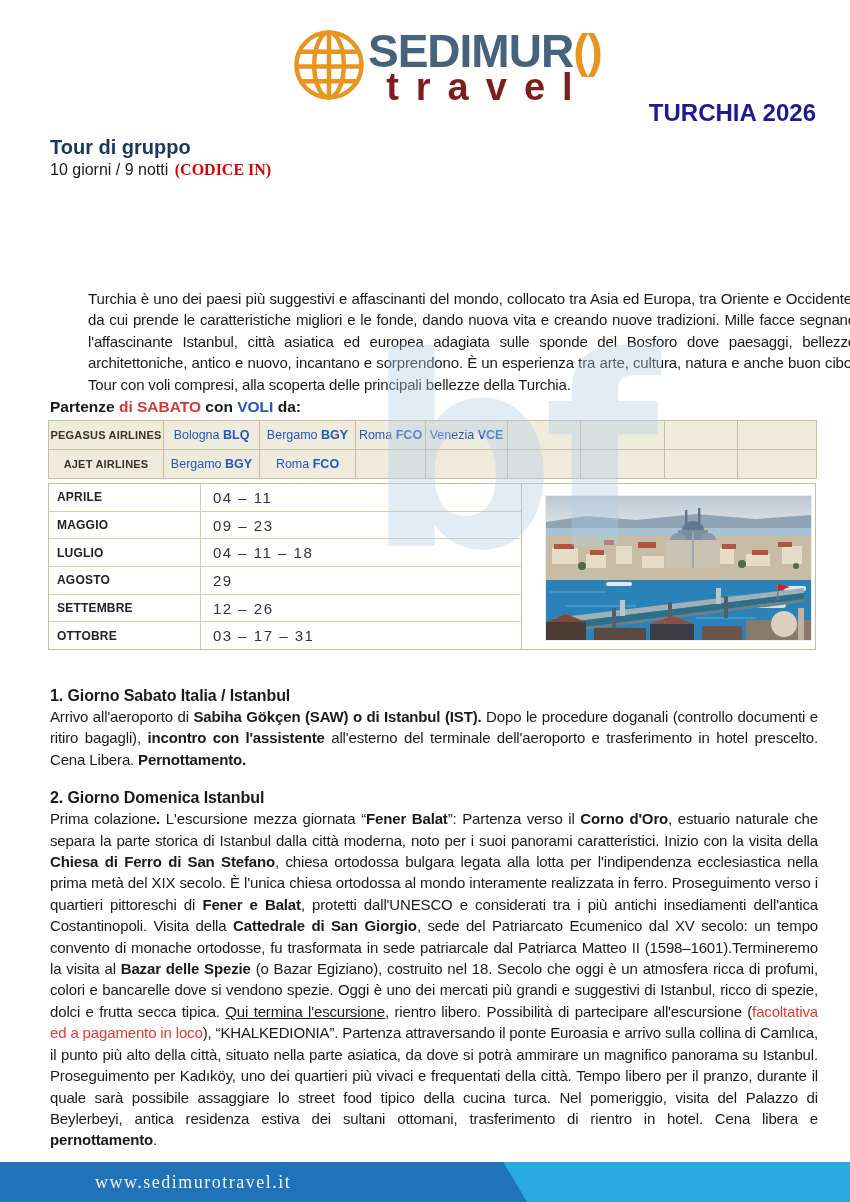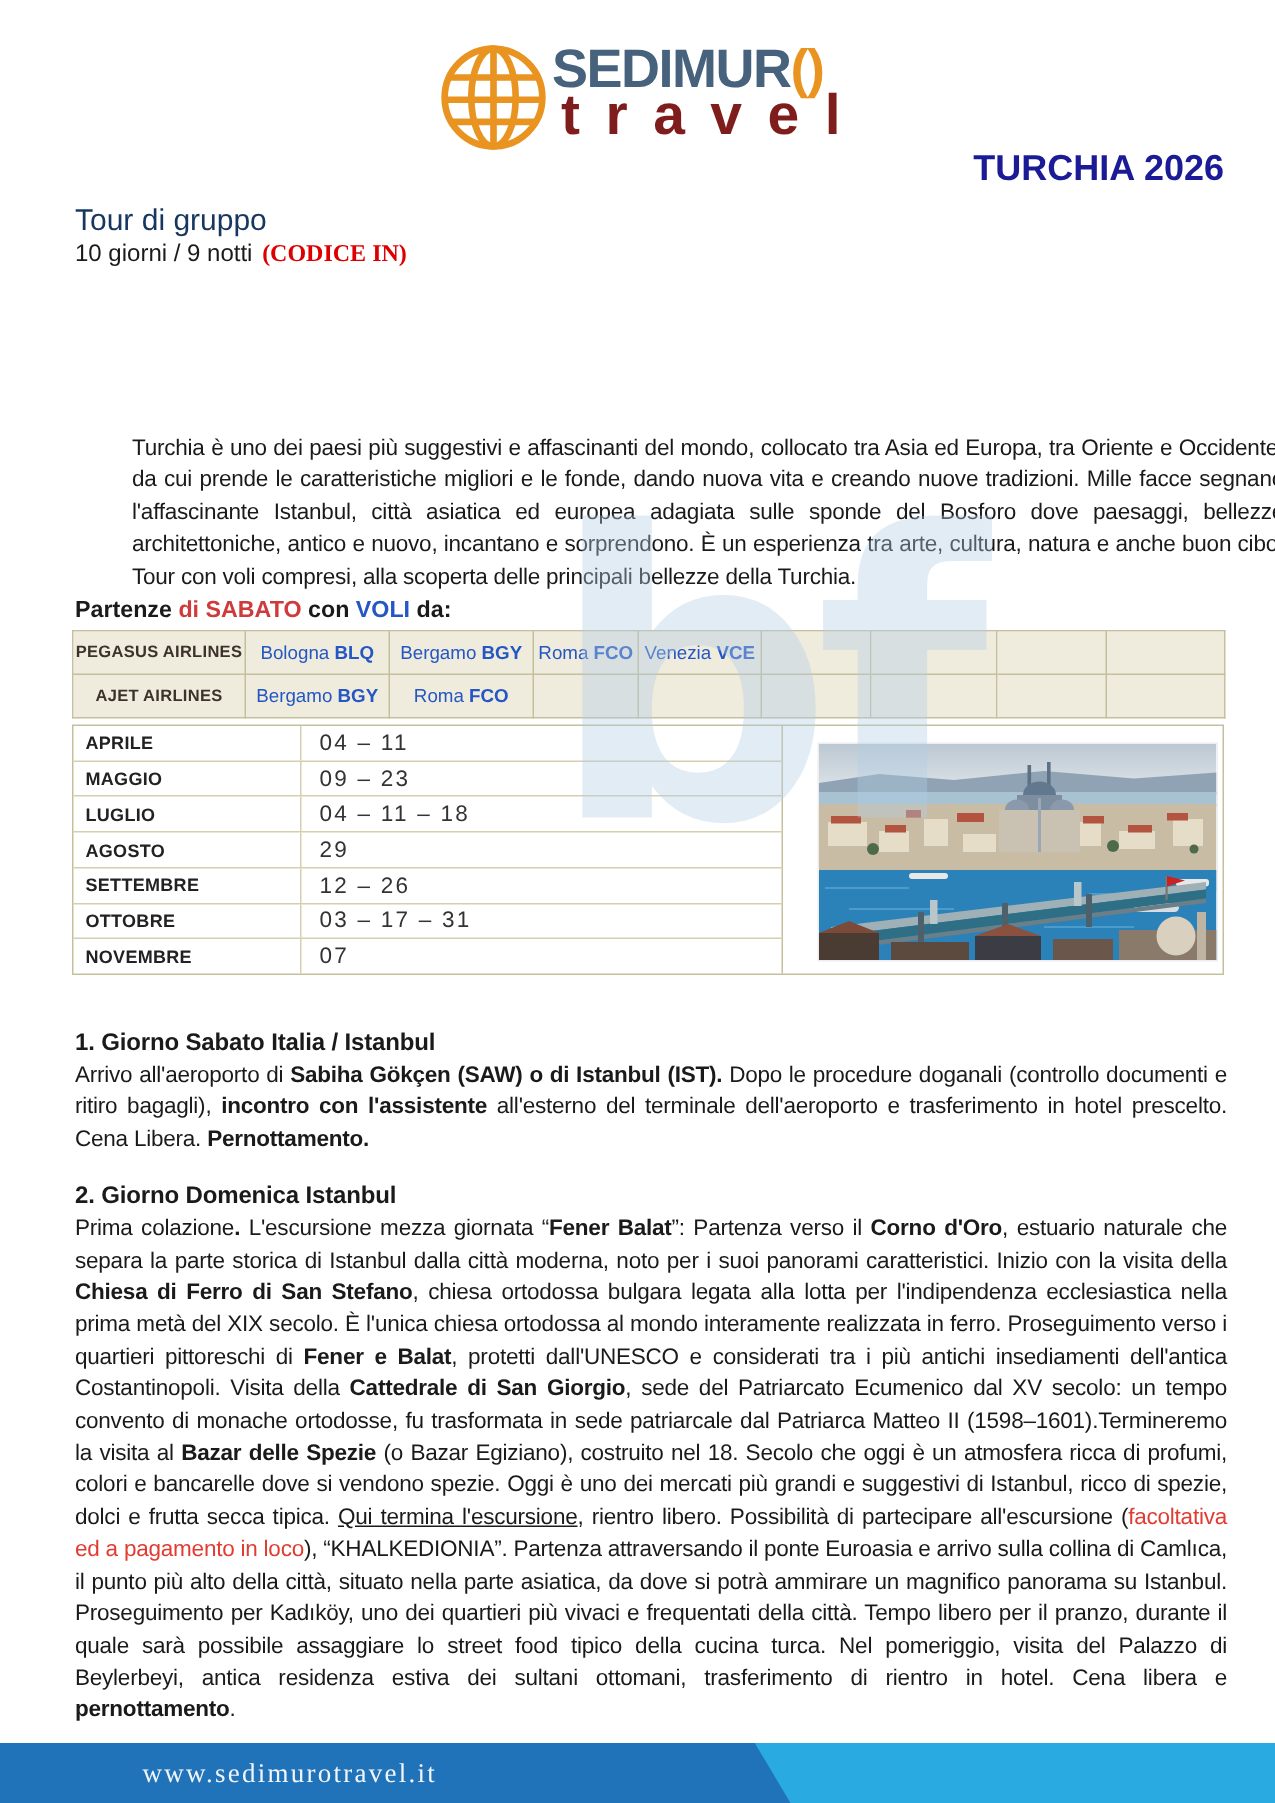--- a/index.html
+++ b/index.html
@@ -7,25 +7,25 @@
   .page {
     position:relative; width:850px; height:1202px; margin:0 auto;
     background:#ffffff; overflow:hidden;
     font-family:"Liberation Sans", sans-serif; color:#1a1a1a;
   }
   
   .logo { position:absolute; left:292px; top:28px; width:330px; height:84px; }
   .logo-row { display:flex; align-items:flex-start; }
   .globe { width:74px; height:74px; flex:0 0 74px; }
   .logo-words { margin-left:2px; line-height:1; }
-  .logo-main { font-size:36px; font-weight:bold; letter-spacing:-1px; color:#46627c; }
+  .logo-main { font-size:46px; font-weight:bold; letter-spacing:-1px; color:#46627c; }
   .logo-o { color:#e99421; font-weight:bold; }
   .logo-sub { font-size:38px; font-weight:bold; color:#7f1d1d; letter-spacing:17px; margin-left:6px; margin-top:-6px;text-align:center; }
   .season { position:absolute; right:34px; top:99px; font-size:24px; font-weight:bold; color:#1b1b96; letter-spacing:0; }
-  .tour-type { position:absolute; left:50px; top:136px; font-size:20px; font-weight:normal; color:#17375e; }
+  .tour-type { position:absolute; left:50px; top:136px; font-size:20px; font-weight:bold; color:#17375e; }
   .duration-line { position:absolute; left:50px; top:161px; font-size:16px; color:#1a1a1a; }
   .code-in { font-family:"Liberation Serif", serif; font-weight:bold; color:#dd0000; font-size:16px; margin-left:2px; }
   
   .main-title {
     position:absolute; left:0; top:218px; width:100%; text-align:center;
     font-family:"Liberation Serif", serif; font-size:54px; font-weight:bold;
     color:#555; letter-spacing:0;
   }
   @supports (-webkit-background-clip: text) {
     .main-title {
@@ -175,24 +175,20 @@
           <div class="month-cell">AGOSTO</div>
           <div class="days-cell">29</div>
         </div>
         <div class="date-row">
           <div class="month-cell">SETTEMBRE</div>
           <div class="days-cell">12 – 26</div>
         </div>
         <div class="date-row">
           <div class="month-cell">OTTOBRE</div>
           <div class="days-cell">03 – 17 – 31</div>
-        </div>
-        <div class="date-row">
-          <div class="month-cell">NOVEMBRE</div>
-          <div class="days-cell">07</div>
         </div>
       </div>
     <div class="photo-cell">
       <div class="photo-frame">
         <svg viewBox="0 0 265 144" width="265" height="144" preserveAspectRatio="none">
           <defs>
             <linearGradient id="sky" x1="0" y1="0" x2="0" y2="1">
               <stop offset="0" stop-color="#bcc8d2"></stop>
                 <stop offset="1" stop-color="#e9edef"></stop>
             </linearGradient>

